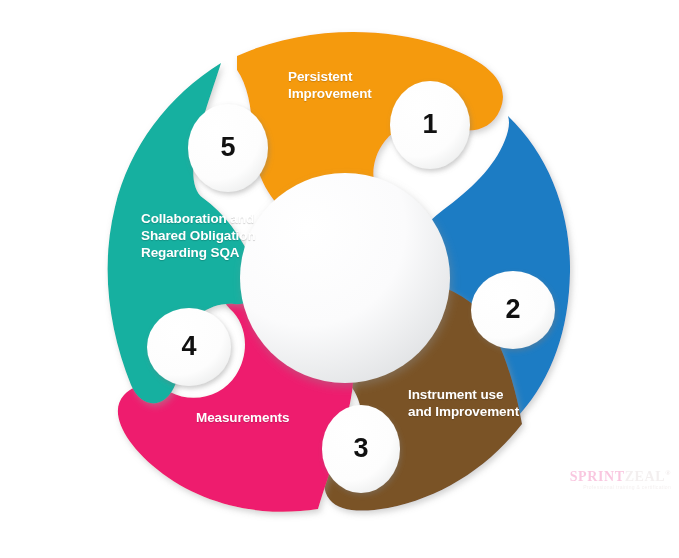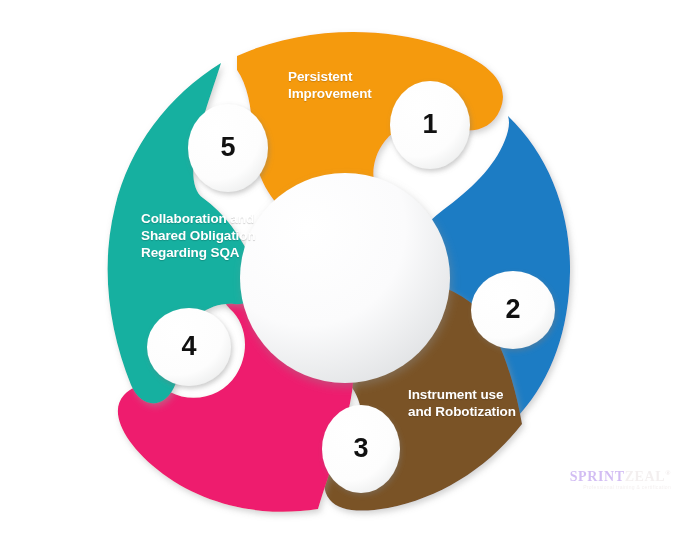--- a/index.html
+++ b/index.html
@@ -57,21 +57,21 @@
     opacity: 0.30;
     user-select: none;
   }
   #wm-main {
     font-family: "Liberation Serif", serif;
     font-weight: bold;
     font-size: 14px;
     letter-spacing: 0.6px;
     color: #8f6c6c;
   }
-  #wm-main .wm-a { color: #6d28d9; }
+  #wm-main .wm-a { color: #ec4899; }
   #wm-main .wm-b { color: #d8cccc; }
   #wm-sup {
     font-size: 7px;
     vertical-align: super;
     color: #c8b5b5;
   }
   #wm-sub {
     font-family: "Liberation Sans", sans-serif;
     font-size: 5px;
     letter-spacing: 0.3px;
@@ -199,22 +199,23 @@
     <g filter="url(#centerShadow)">
       <circle cx="345" cy="278" r="105" fill="url(#centerGrad)"></circle>
     </g>
   </svg>
 
   <div class="seg-label" style="left:288px; top:68px; width:130px;">Persistent
 Improvement</div>
 
 
   <div class="seg-label" style="left:408px; top:386px; width:150px;">Instrument use
-and Robotization</div>
-
+and Improvement</div>
+
+  <div class="seg-label" style="left:196px; top:409px; width:140px;">Measurements</div>
 
   <div class="seg-label" style="left:117px; top:210px; width:150px;margin-left:24px;">Collaboration and
 Shared Obligation
 Regarding SQA</div>
 
   <div class="bubble-num" style="left:410px; top:111px; width:40px;">1</div>
 
   <div class="bubble-num" style="left:493px; top:296px; width:40px;">2</div>
 
   <div class="bubble-num" style="left:341px; top:435px; width:40px;">3</div>

